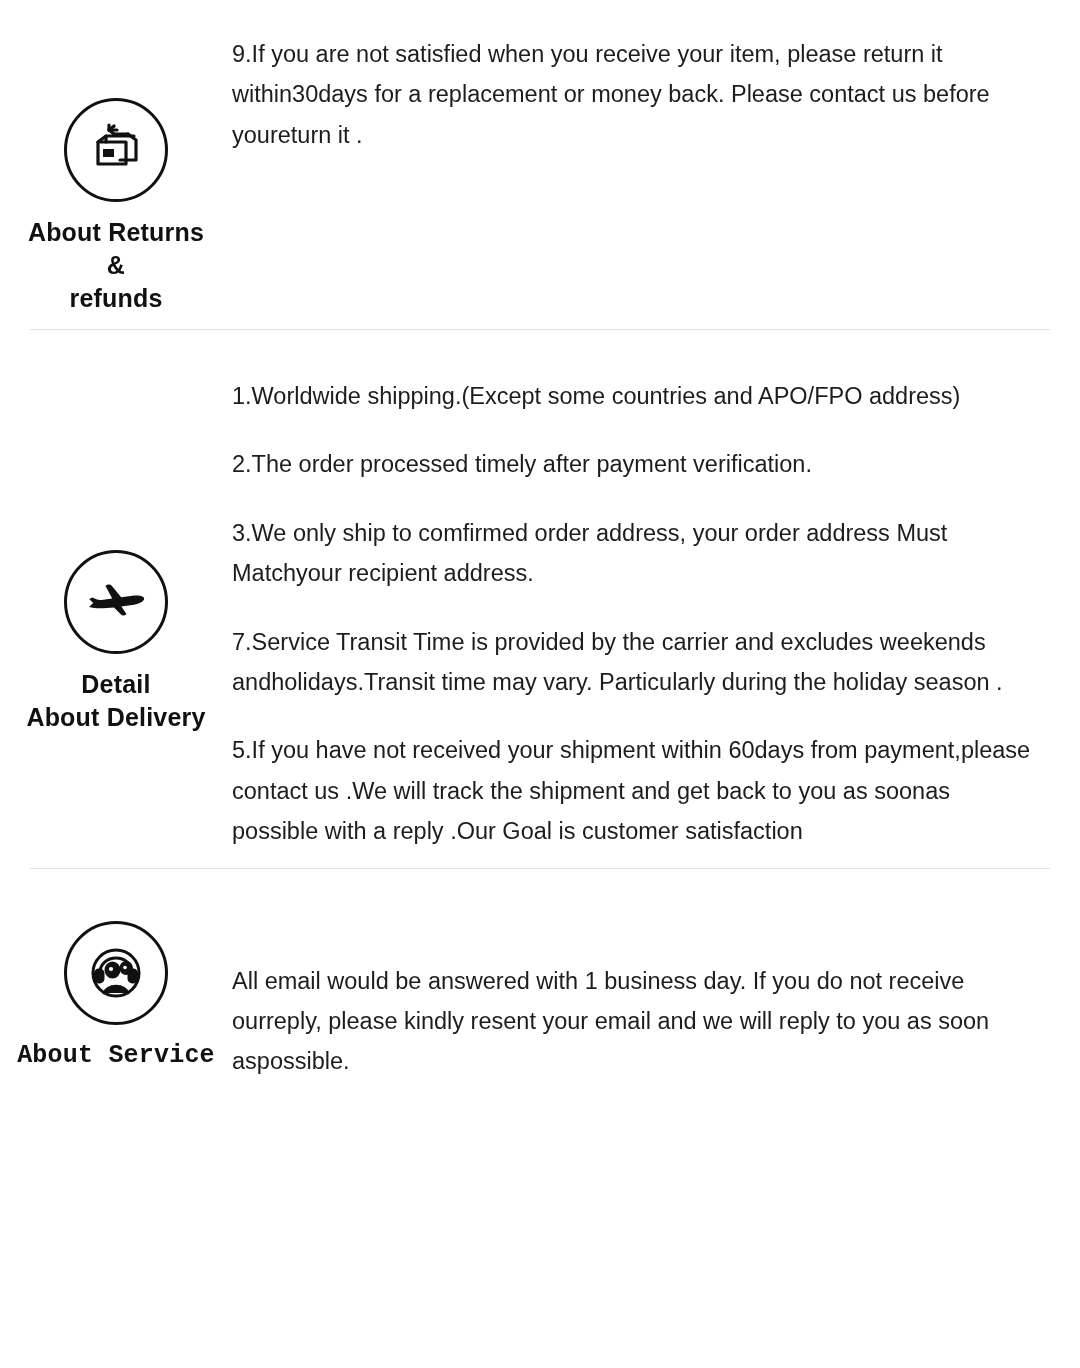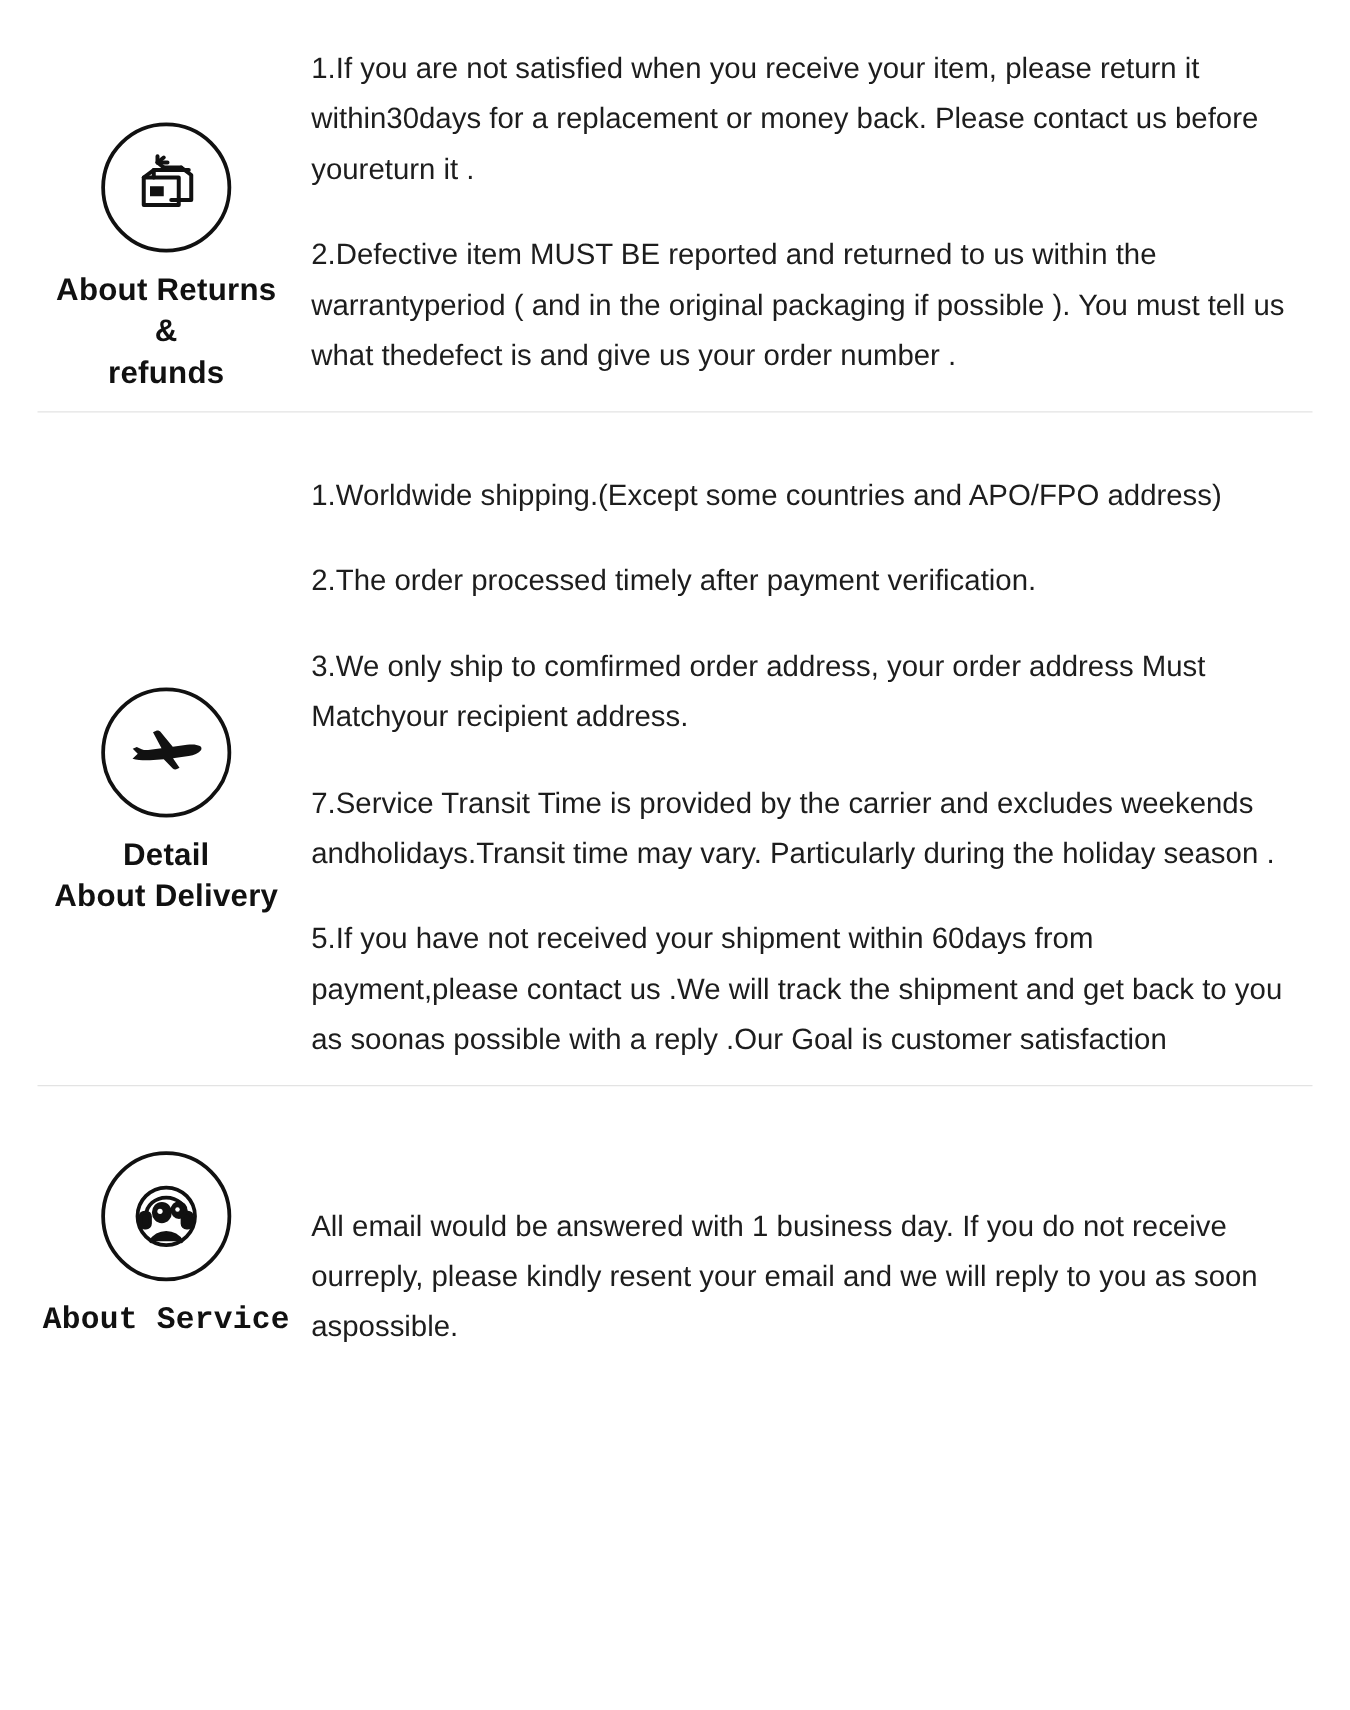--- a/index.html
+++ b/index.html
@@ -31,21 +31,20 @@
     background: #e3e3e3;
     margin: 0 30px;
   }
   .icon-col {
     width: 232px;
     min-width: 232px;
     display: flex;
     flex-direction: column;
     align-items: center;
     box-sizing: border-box;
-    margin-left: 17px;
   }
   .icon-circle {
     width: 104px;
     height: 104px;
     border: 3px solid #111111;
     border-radius: 50%;
     display: flex;
     align-items: center;
     justify-content: center;
     box-sizing: border-box;
@@ -135,22 +134,21 @@
           </g>
         </svg>
       </div>
       <div class="icon-label">
         <div>About Returns</div>
         <div>&amp;</div>
         <div>refunds</div>
       </div>
     </div>
     <div class="text-col">
-      <p class="para">1.If you are not satisfied when you receive your item, please return it within30days for a replacement or money back. Please contact us  before youreturn it .</p>
-      <p class="para">2.Defective item MUST BE reported and returned to us within the warrantyperiod ( and in the original packaging if possible ). You must tell us what thedefect is and give us your order number .</p>
+      <p class="para">9.If you are not satisfied when you receive your item, please return it within30days for a replacement or money back. Please contact us  before youreturn it .</p>
     </div>
   </div>
 
   <div class="section-divider divider-1"></div>
 
   <div class="section" id="sec-delivery">
     <div class="icon-col">
       <div class="icon-circle">
         <svg width="70" height="70" viewBox="0 0 70 70" aria-hidden="true">
           <g fill="#111111">

